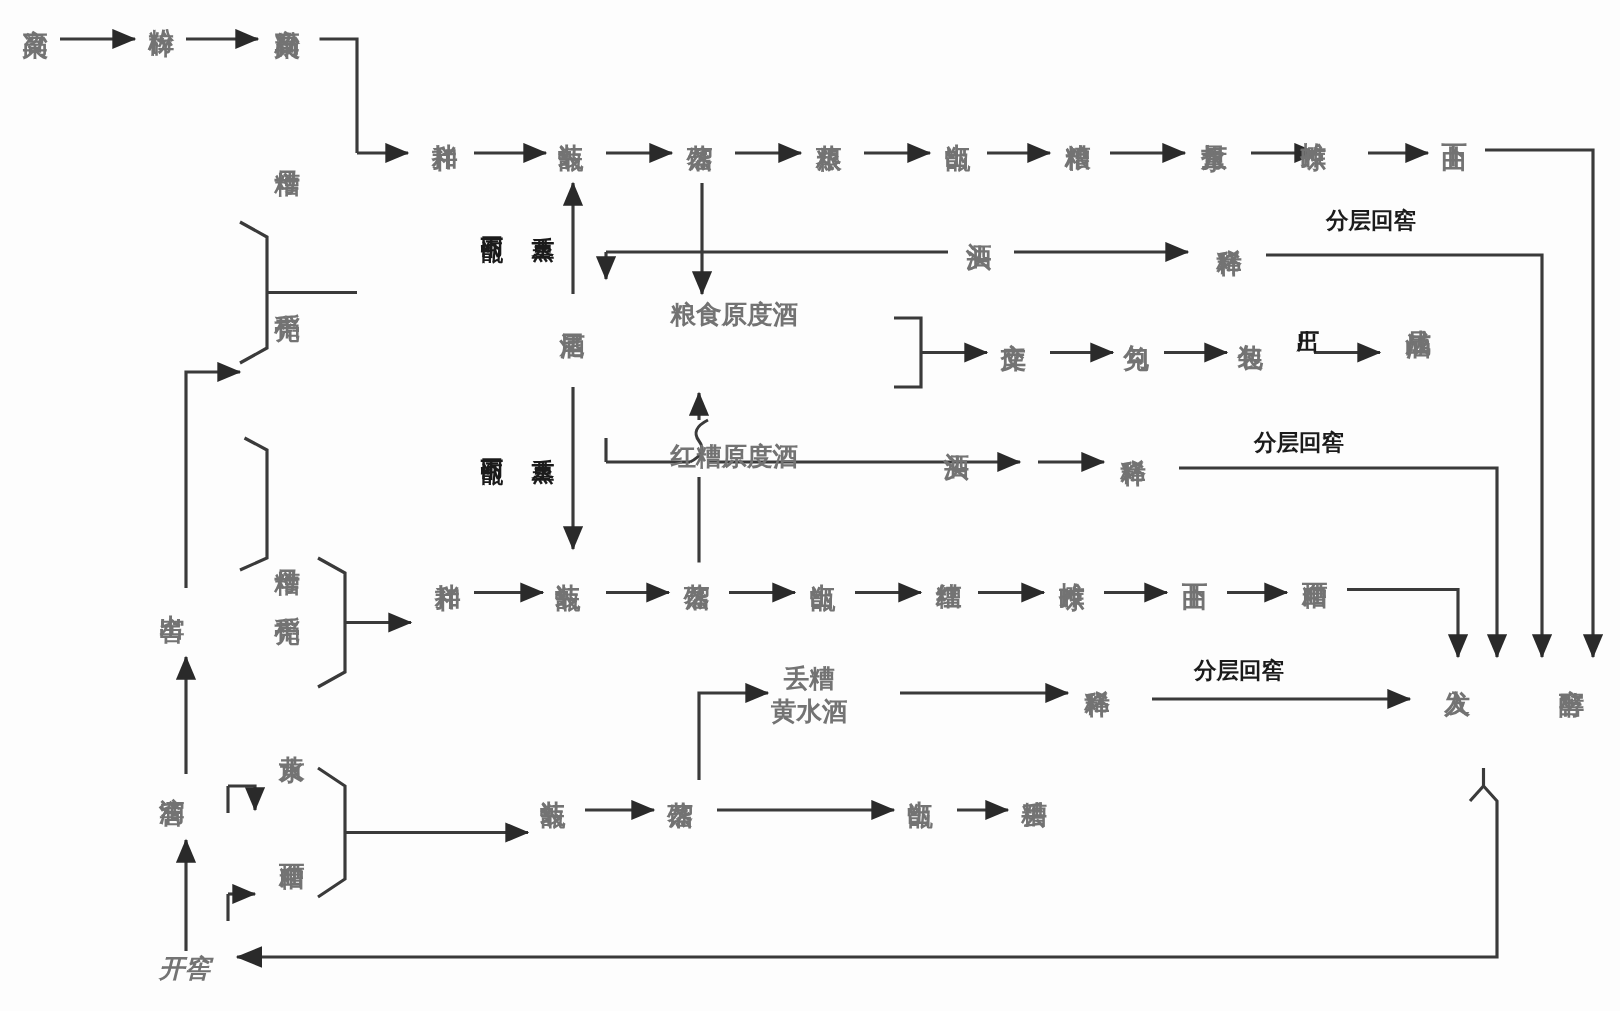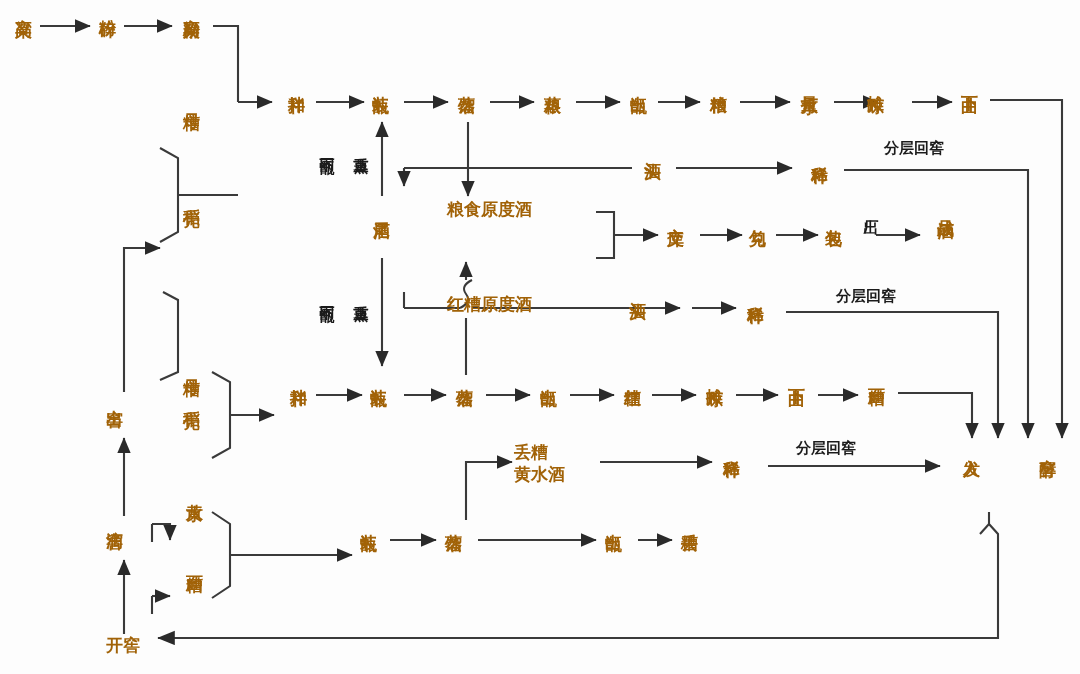--- a/index.html
+++ b/index.html
@@ -11,23 +11,23 @@
     overflow:hidden;
   }
   #stage{position:relative;width:1073px;height:674px;}
   svg#wires{position:absolute;left:0;top:0;width:1080px;height:674px;}
   .node{
     position:absolute;
     font-weight:700;
     font-size:17px;
     line-height:19px;
     letter-spacing:0px;
-    text-align:left;
+    text-align:center;
     white-space:pre;
-    color:#a16207;
+    color:#737373;
   }
   .v{ 
     writing-mode:vertical-rl;
     text-orientation:upright;
     letter-spacing:1px;
   }
   .h{ }
   .lbl{
     position:absolute;
     font-weight:700;
@@ -190,21 +190,21 @@
   <div class="node v" style="left:824px;top:215px;">包装</div>
   <div class="lbl lblv" style="left:862px;top:208px;">出厂</div>
   <div class="node v" style="left:936px;top:206px;">成品酒</div>
 
   <div class="node v" style="left:628px;top:288px;">酒头</div>
   <div class="node v" style="left:746px;top:292px;">稀释</div>
   <div class="lbl" style="left:836px;top:288px;">分层回窖</div>
 
   <div class="node v" style="left:105px;top:396px;">出窖</div>
   <div class="node v" style="left:105px;top:518px;">滴窖</div>
-  <div class="node h" style="left:106px;top:636px;">开窖</div>
+  <div class="node h" style="left:106px;top:636px;font-style:italic;">开窖</div>
 
   <div class="node v" style="left:182px;top:366px;">母糟</div>
   <div class="node v" style="left:182px;top:398px;">稻壳</div>
 
   <div class="node v" style="left:289px;top:375px;">拌和</div>
   <div class="node v" style="left:369px;top:375px;">装甑</div>
   <div class="node v" style="left:455px;top:375px;">蒸馏</div>
   <div class="node v" style="left:539px;top:375px;">出甑</div>
   <div class="node v" style="left:623px;top:375px;">红糟</div>
   <div class="node v" style="left:705px;top:375px;">摊晾</div>

